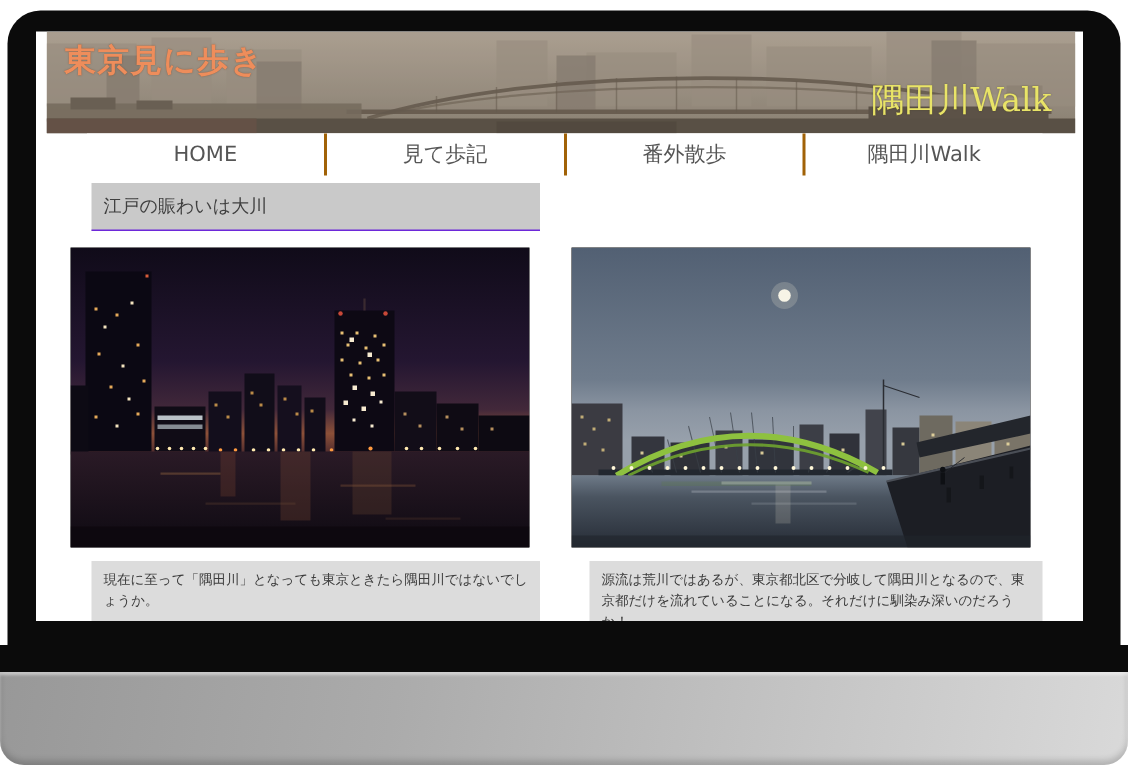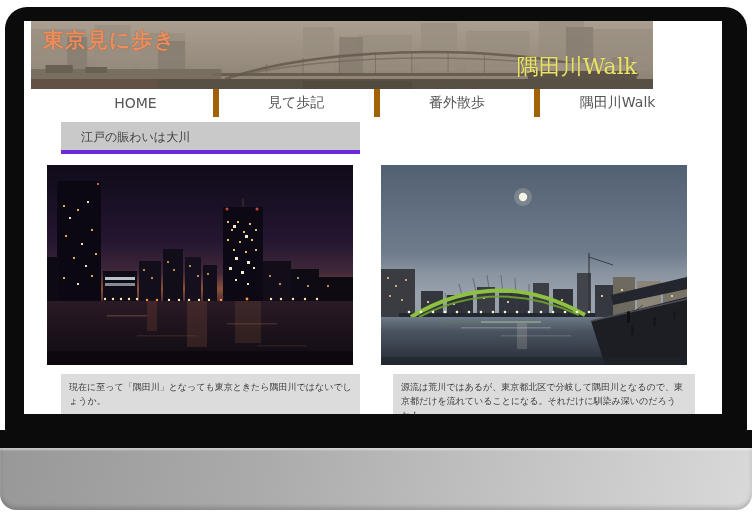--- a/index.html
+++ b/index.html
@@ -13,37 +13,37 @@
   .hinge { position:absolute; left:0; top:430px; width:752px; height:18px; background:#0b0b0b; }
   .base  { position:absolute; left:0; top:448px; width:752px; height:62px;
            background:linear-gradient(100deg,#989898 0%,#ababab 35%,#c4c4c4 70%,#d9d9d9 100%);
            border-radius:0 0 16px 16px;
            box-shadow:inset 0 2px 2px rgba(255,255,255,.45), inset 0 -3px 4px rgba(0,0,0,.18); }
 
   
   .screen { position:absolute; left:24px; top:21px; width:698px; height:393px;
             background:#ffffff; overflow:hidden; }
 
-  .site-header { position:absolute; left:7px; top:0; width:622px; height:68px; overflow:hidden;text-decoration:underline; }
+  .site-header { position:absolute; left:7px; top:0; width:686px; height:68px; overflow:hidden;text-decoration:underline; }
   .site-header svg { display:block; width:100%; height:100%; }
   .site-title { position:absolute; left:12px; top:5px; font-size:21px; font-weight:bold;
                 color:#ee8d5b; letter-spacing:1px; text-shadow:0 0 1px rgba(90,45,20,.55); }
   .site-subtitle { position:absolute; right:16px; top:31px; font-size:22px;
                    font-family:"DejaVu Serif", serif; color:#e9e468;
                    text-shadow:0 0 1px rgba(60,55,10,.5); }
 
   .main-nav { position:absolute; left:34px; top:68px; width:637px; height:28px;
               display:flex; background:#ffffff; }
   .nav-item { flex:1; display:flex; align-items:center; justify-content:center;
               font-size:14px; color:#555555; cursor:pointer; }
-  .nav-item + .nav-item { border-left:6px solid #a16207; }
+  .nav-item + .nav-item { border-left:2px solid #a16207; }
 
   .heading-bar { position:absolute; top:101px; height:32px; background:#c9c9c9;
-                 border-bottom:4px solid #6d28d9; font-size:12px; font-weight:normal;
-                 color:#3f3f3f; line-height:31px; padding-left:20px; white-space:nowrap; overflow:hidden; }
+                 border-bottom:1px solid #6d28d9; font-size:12px; font-weight:normal;
+                 color:#3f3f3f; line-height:31px; padding-left:8px; white-space:nowrap; overflow:hidden; }
   .heading-left  { left:37px;  width:299px; }
   .heading-right { left:369px; width:302px; }
 
   .photo { position:absolute; top:144px; width:306px; height:200px; overflow:hidden; background:#111; }
   .photo svg { display:block; width:100%; height:100%; }
   .photo-left  { left:23px; }
   .photo-right { left:357px; }
 
   .text-panel { position:absolute; top:353px; height:84px; background:#dcdcdc;
                 padding:6px 8px 0 8px; font-size:9px; line-height:14px; color:#3c3c3c; }

